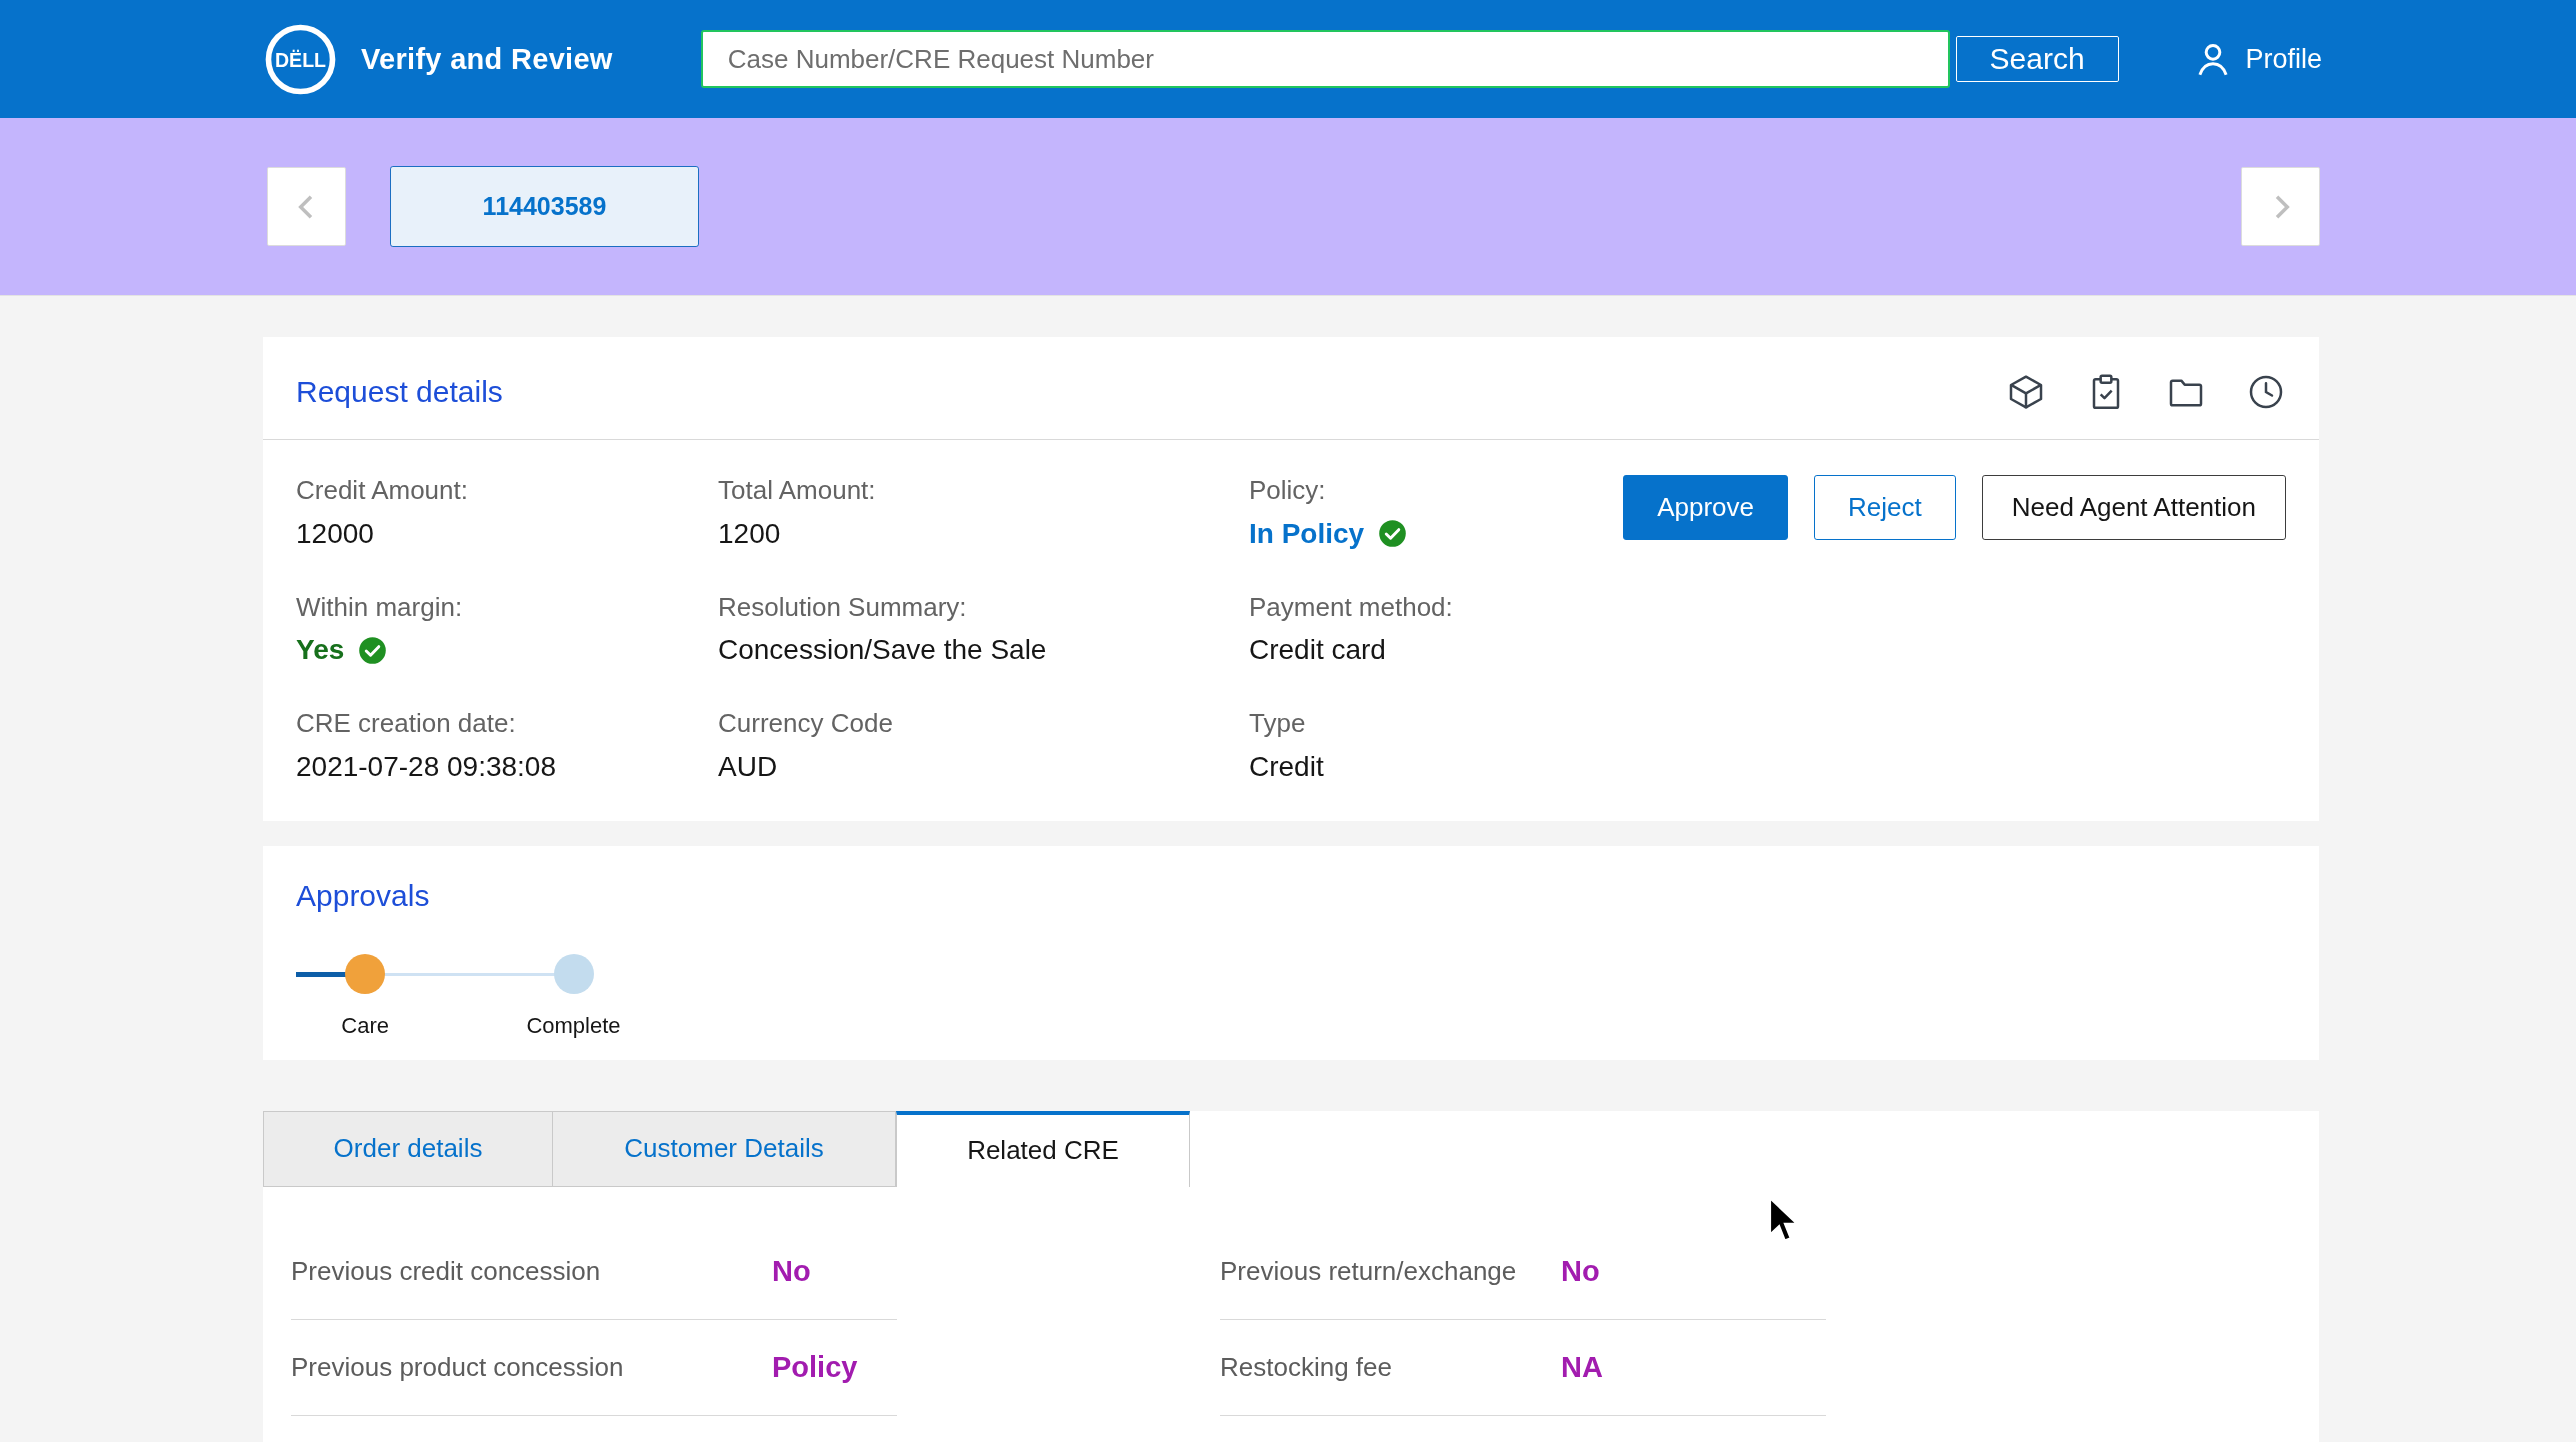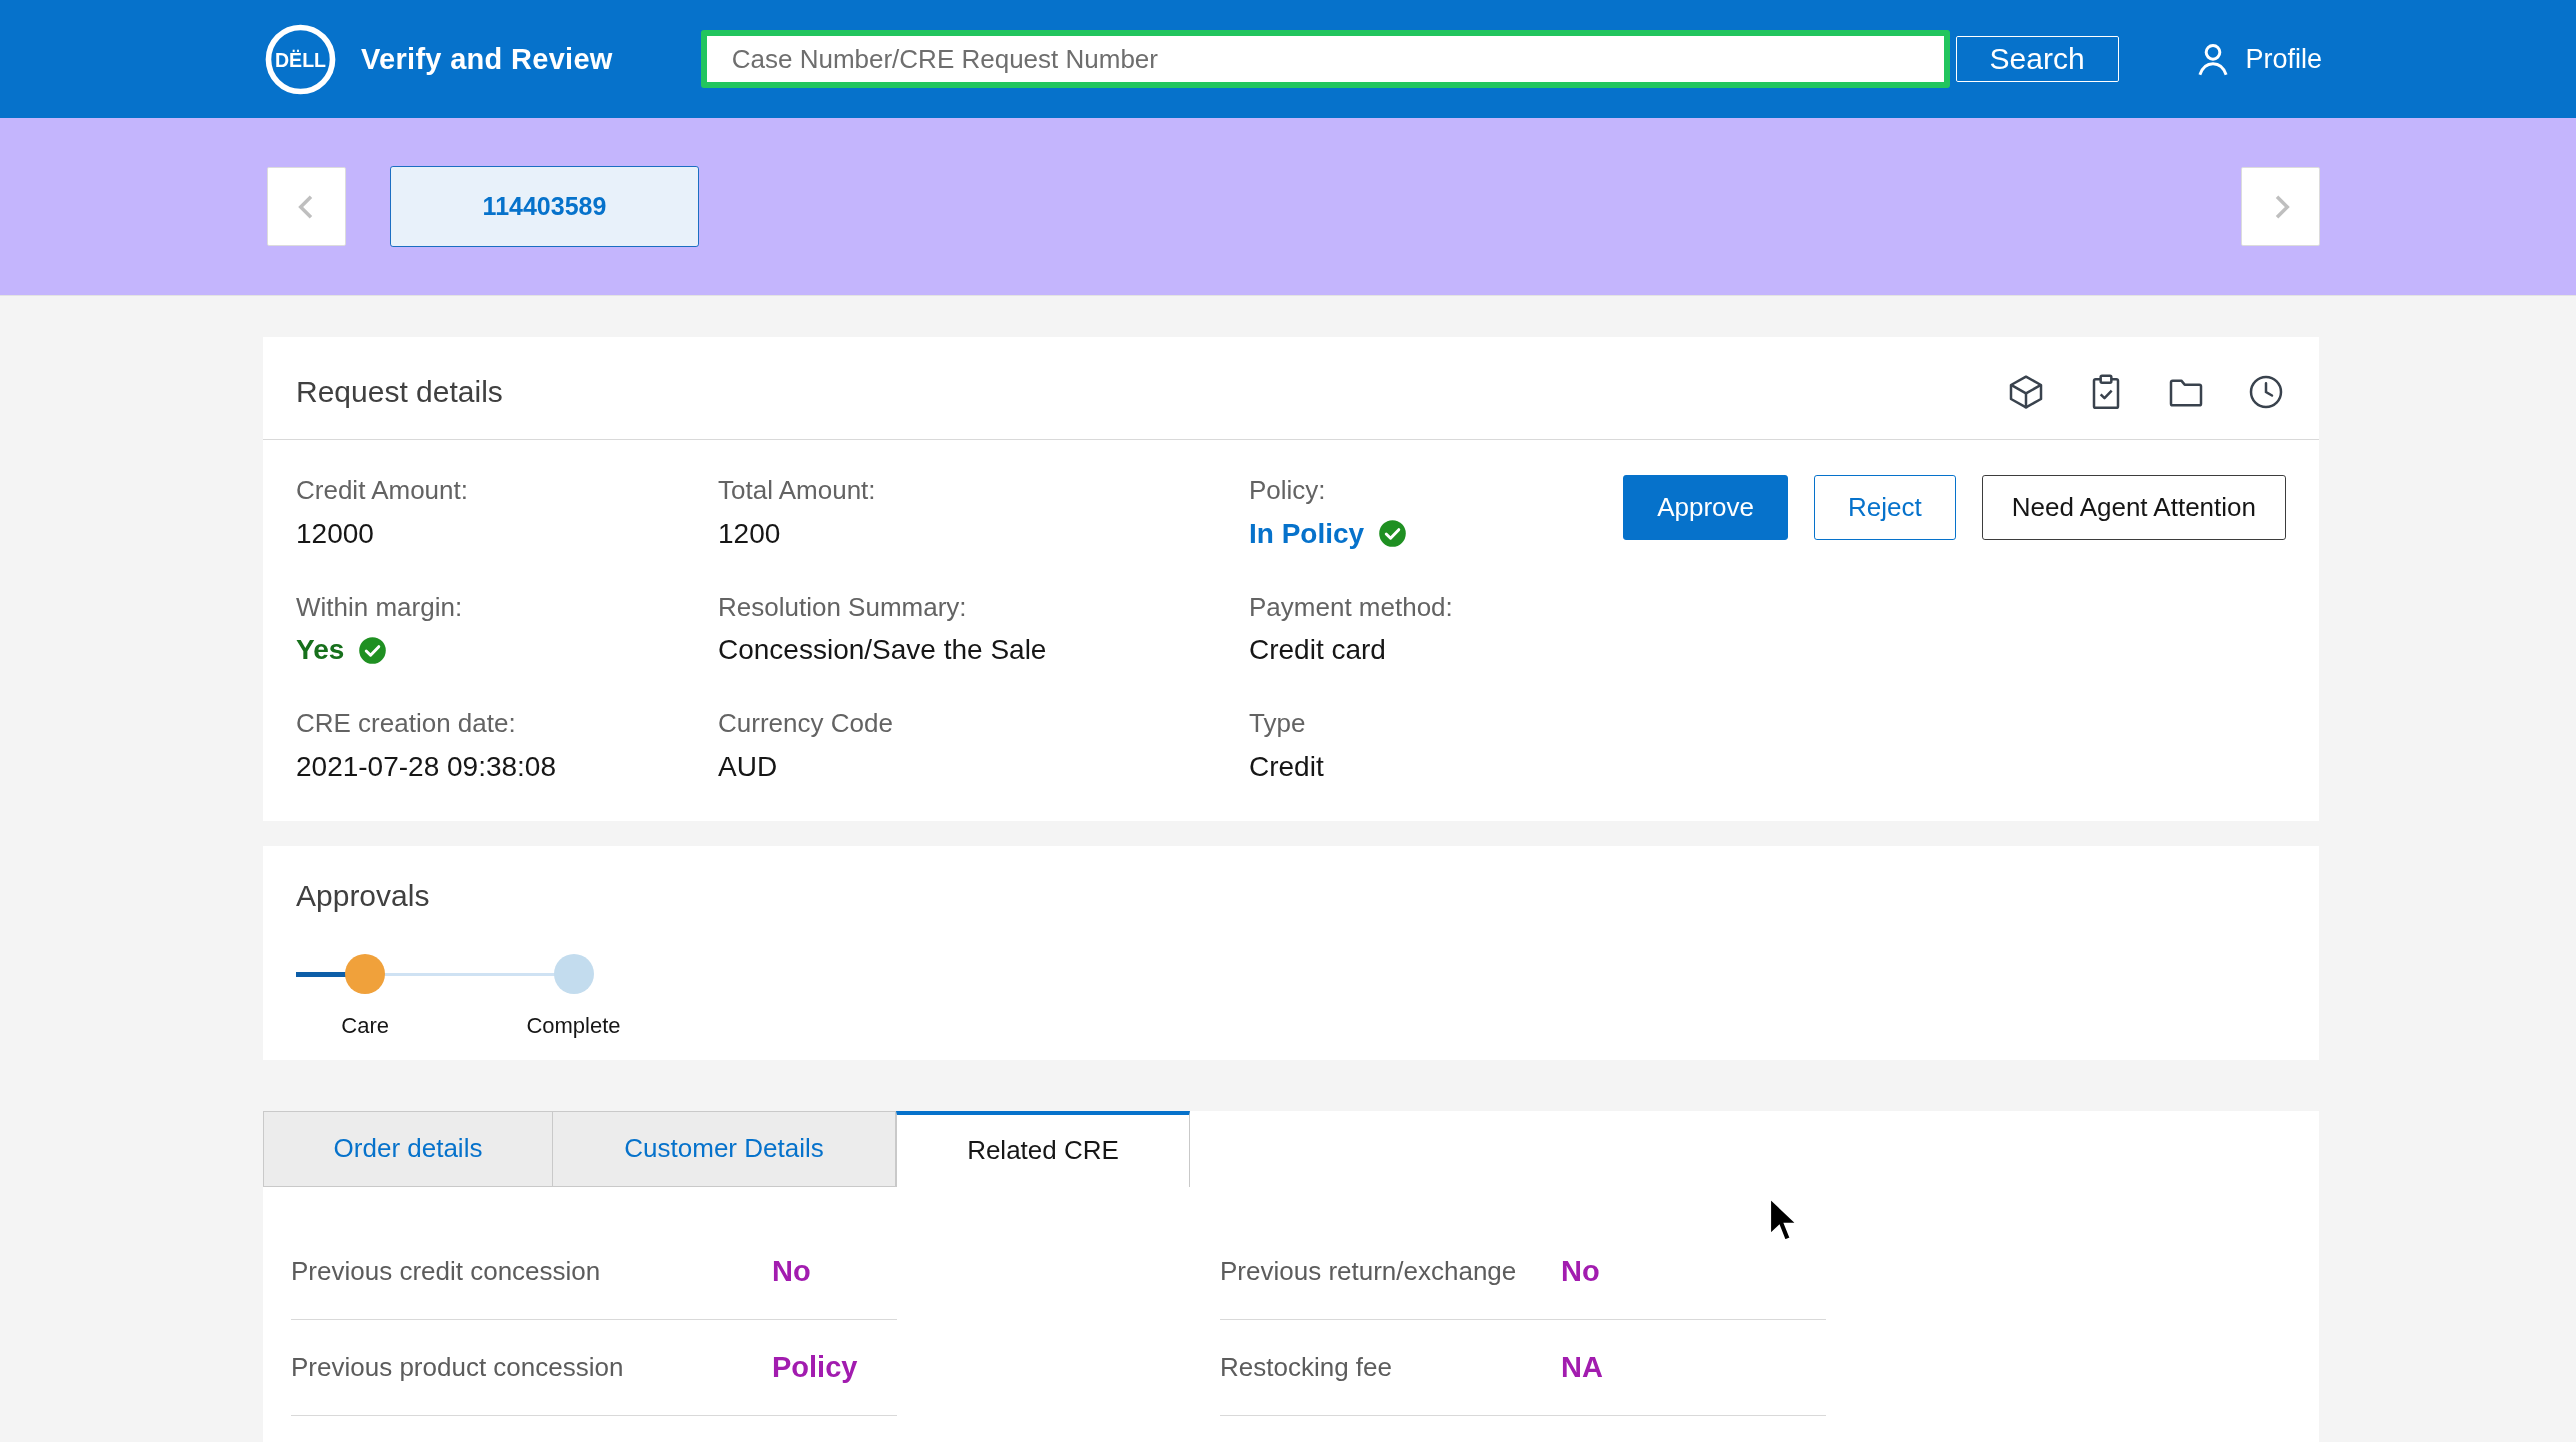--- a/index.html
+++ b/index.html
@@ -14,21 +14,21 @@
   .header {
     height:118px; background:#0672CB;
     display:flex; align-items:center;
     padding:0 254px 0 263px;
   }
   .brand { display:flex; align-items:center; gap:23px; }
   .dell-logo { width:75px; height:75px; flex:0 0 auto; }
   .brand-title { color:#fff; font-size:29px; font-weight:bold; letter-spacing:0.3px; white-space:nowrap; }
   .search-group { display:flex; align-items:center; margin-left:88px; }
   .search-input {
-    width:1249px; height:58px; border:6px solid #22c55e; border-radius:2.9px;
+    width:1249px; height:58px; border:2px solid #22c55e; border-radius:2.9px;
     font-size:26px; padding:8px 25px; color:#ef4444; outline:none;
     font-family:"Liberation Sans", sans-serif; background:#fff;
   }
   .search-input::placeholder { color:#6e6e6e; }
   .search-btn {
     height:46px; padding:0 33px; margin-left:5.8px;
     background:transparent; border:1px solid #ffffff; border-radius:1.9px;
     color:#ffffff; font-size:30px; cursor:pointer;
     font-family:"Liberation Sans", sans-serif;
   }
@@ -54,21 +54,21 @@
     display:flex; align-items:center; justify-content:center; cursor:pointer;
   }
   .nav-chevron.next { margin-left:auto; }
 
   
   .main { background:#f4f4f4; border-top:1px solid #e3e3e3; height:1148px; padding:41px 258px 0 263px; }
   .card { background:#ffffff; width:2056px; }
 
   
   .card-head { display:flex; align-items:center; justify-content:space-between; padding:35px 33px 27px 33px; }
-  .card-title { color:#404040; font-size:30px; font-weight:400; }
+  .card-title { color:#1d4ed8; font-size:30px; font-weight:400; }
   .head-icons { display:flex; align-items:center; gap:40px; }
   .head-icons .icn { width:40px; height:40px; cursor:pointer; }
   .divider { border-top:1px solid #d9d9d9; }
 
   .fields { padding:35px 33px 38px 33px; }
   .frow { display:grid; grid-template-columns:422px 531px 368px 1fr; align-items:start; margin-bottom:42px; }
   .frow:last-child { margin-bottom:0; }
   .f-label { color:#636363; font-size:26px; margin-bottom:11.5px; }
   .f-value { color:#161616; font-size:28px; display:flex; align-items:center; gap:13.5px; }
   .f-value.blue { color:#0672CB; font-weight:bold; }

